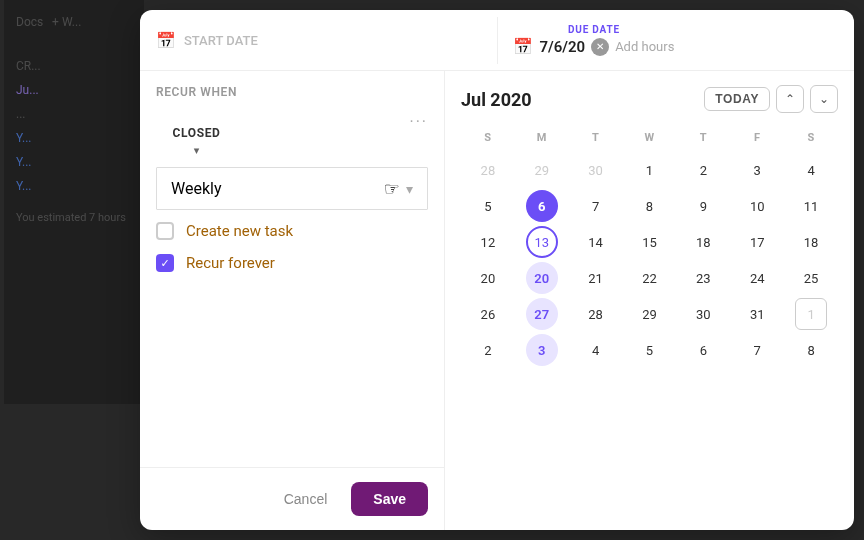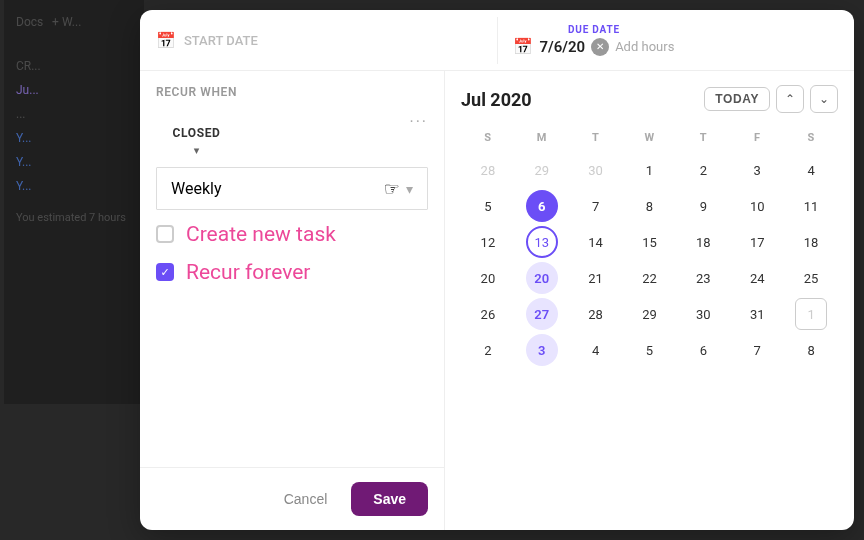--- a/index.html
+++ b/index.html
@@ -201,22 +201,22 @@
     .checkbox-filled {
       width: 18px; height: 18px;
       background: #6b4ef6;
       border-radius: 4px;
       flex-shrink: 0;
       display: flex; align-items: center; justify-content: center;
       color: white;
       font-size: 11px;
     }
     .option-label {
-      font-size: 21px;
-      color: #ec4899;
+      font-size: 15px;
+      color: #a16207;
     }
 
     
     .left-spacer { flex: 1; }
 
     
     .left-footer {
       display: flex;
       align-items: center;
       justify-content: flex-end;

